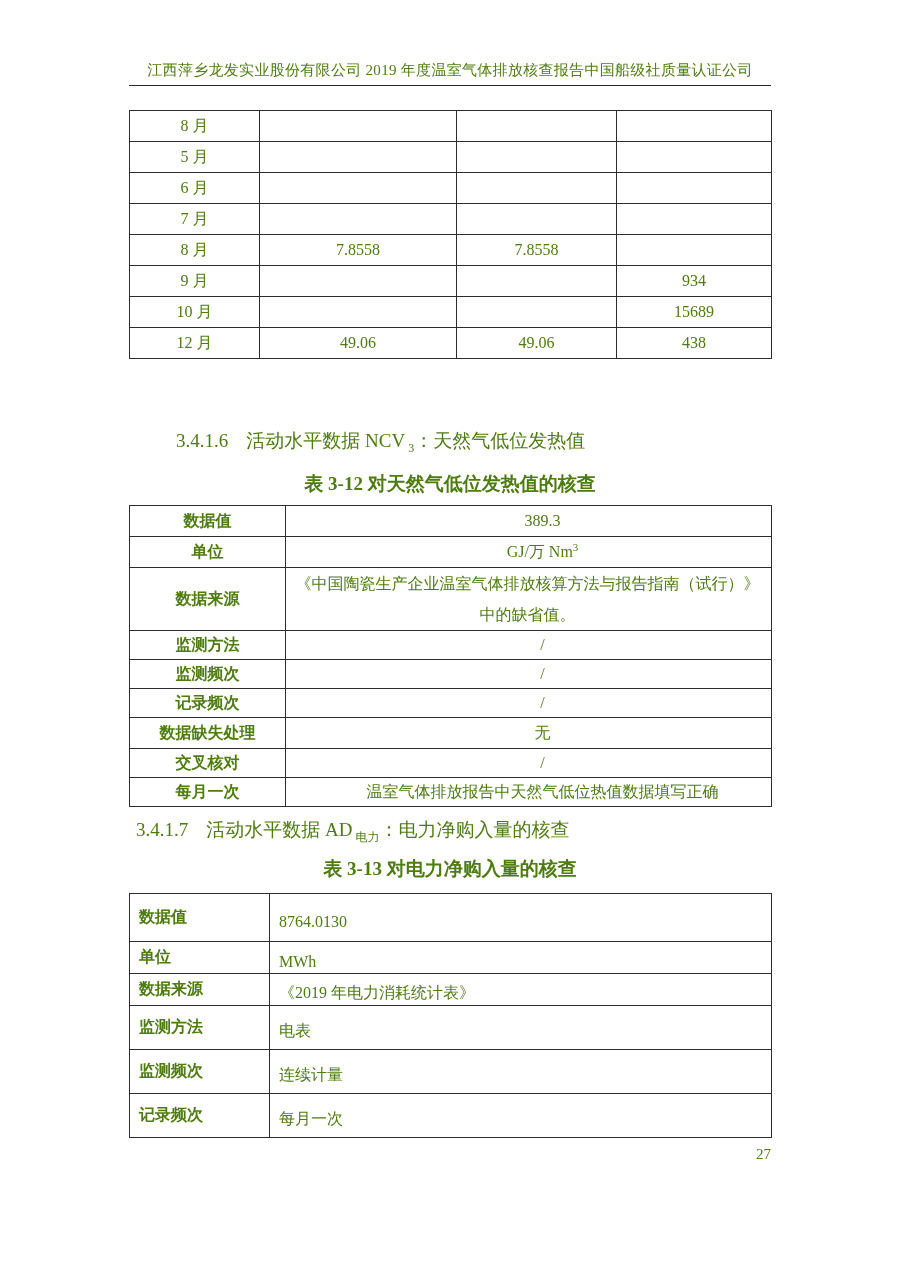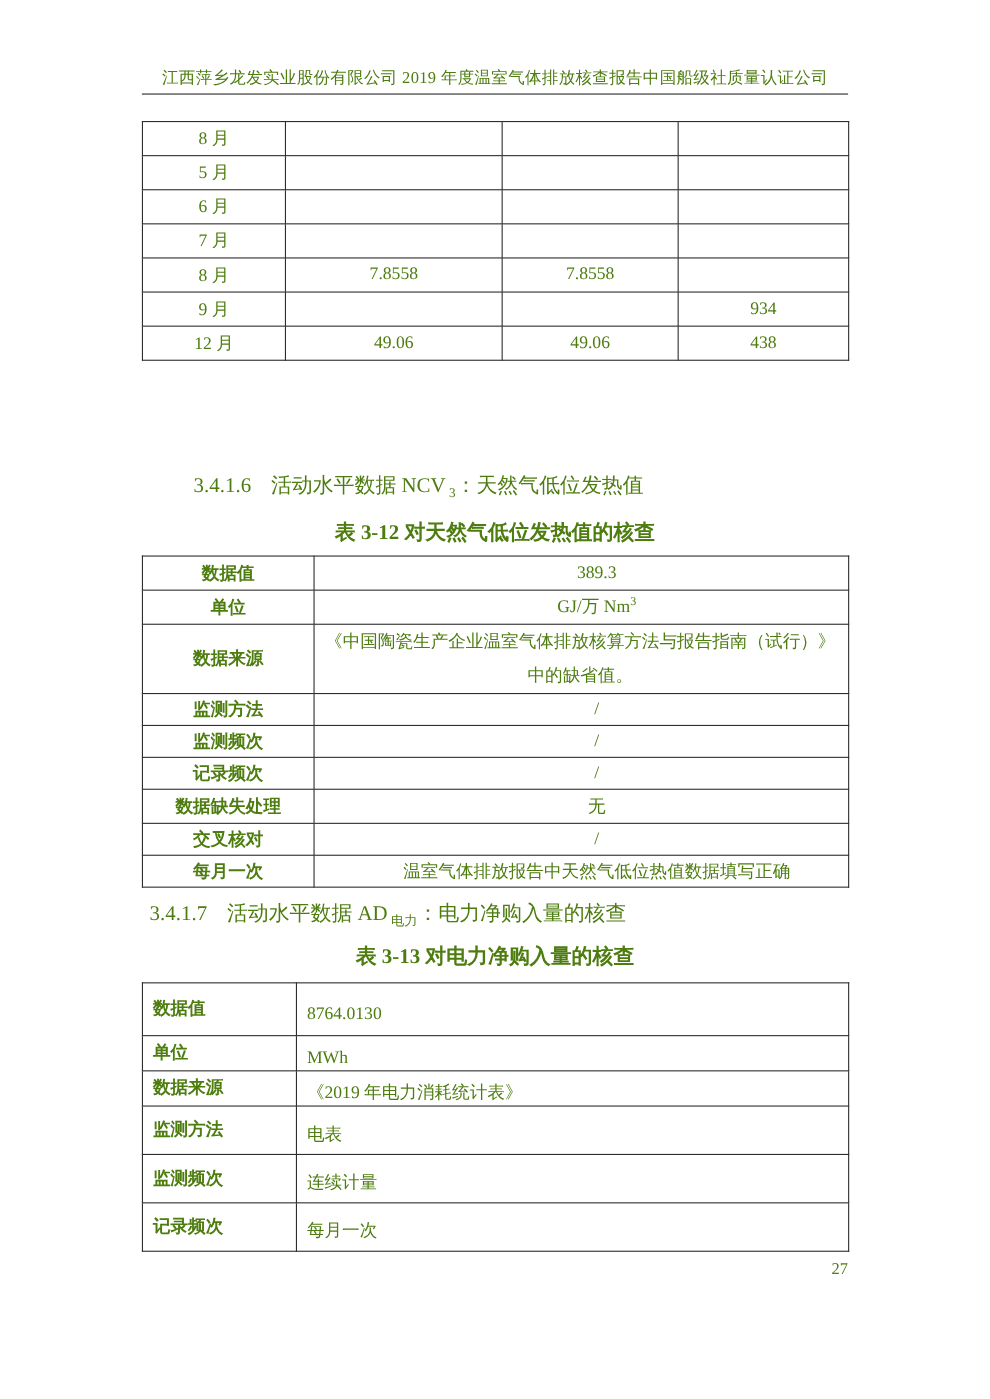--- a/index.html
+++ b/index.html
@@ -90,20 +90,26 @@
         <td>8 月</td>
         <td>7.8558</td>
         <td>7.8558</td>
         <td></td>
       </tr>
       <tr>
         <td>9 月</td>
         <td></td>
         <td></td>
         <td>934</td>
+      </tr>
+      <tr>
+        <td>10 月</td>
+        <td></td>
+        <td></td>
+        <td>15689</td>
       </tr>
       <tr>
         <td>12 月</td>
         <td>49.06</td>
         <td>49.06</td>
         <td>438</td>
       </tr>
     </tbody>
   </table>
 

